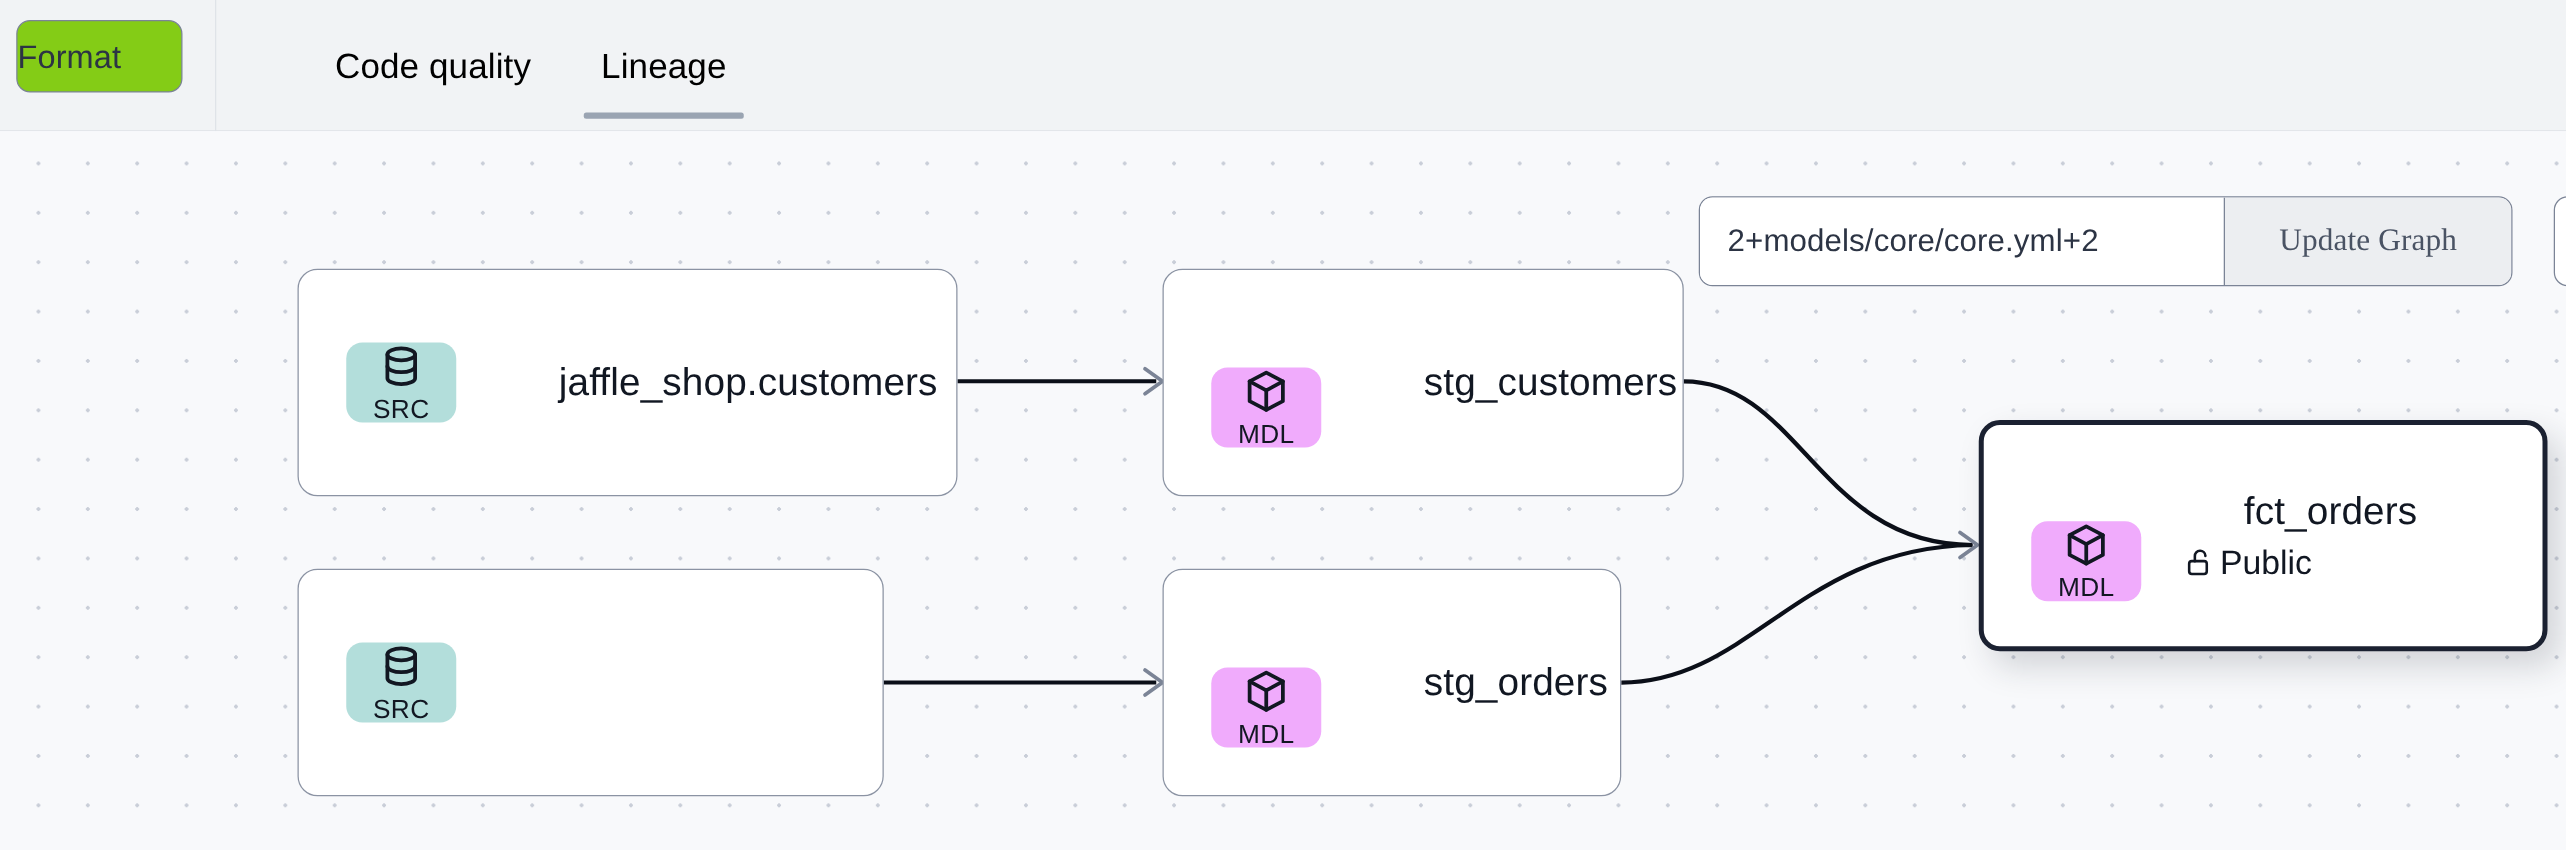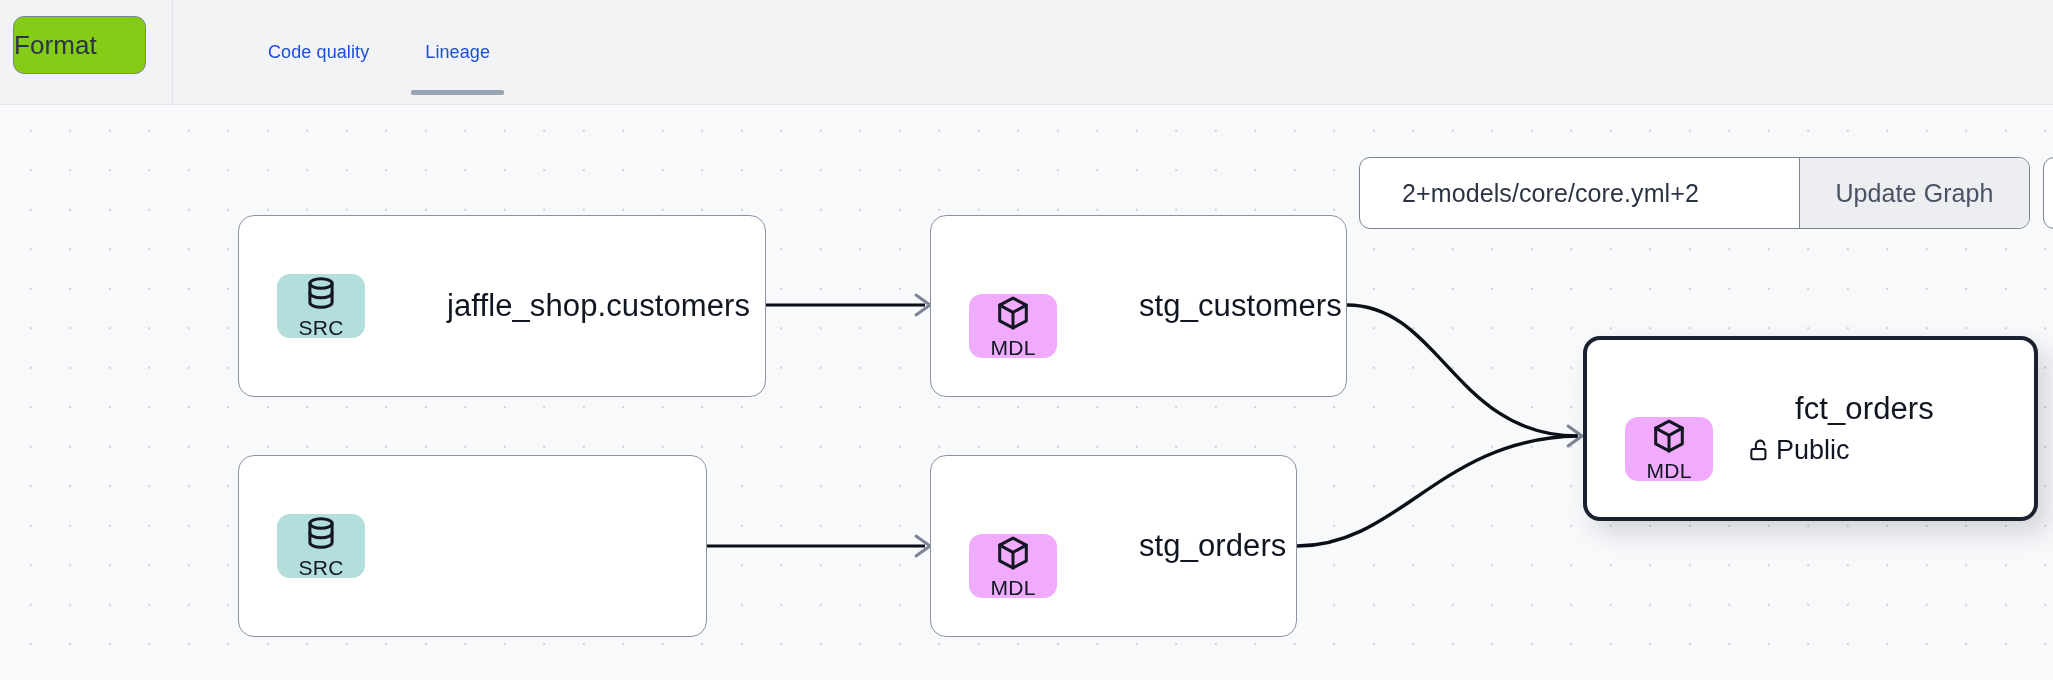--- a/index.html
+++ b/index.html
@@ -37,22 +37,22 @@
   #tabs {
     position: absolute; left: 172px; top: 0;
     height: 105px;
     display: flex; align-items: stretch;
     padding-left: 68px;
   }
   .tab {
     position: relative;
     display: flex; align-items: center;
     padding: 0 28px;
-    font-size: 18px;
-    color: #1d4ed8;
+    font-size: 28px;
+    color: #000000;
     cursor: pointer;
     letter-spacing: .1px;
   }
   .tab .tab-underline {
     position: absolute; left: 14px; right: 14px; bottom: 10px;
     height: 5px; border-radius: 2px;
     background: transparent;
   }
   .tab.active .tab-underline { background: #9aa4b2; }
 
@@ -118,38 +118,37 @@
 
   
   #graph-controls {
     position: absolute; left: 1359px; top: 157px;
     height: 72px;
     display: flex; align-items: stretch;
     border: 1.6px solid #7b8496;
     border-radius: 11px;
     background: #ffffff;
     overflow: hidden;
-    padding-left: 20px;
   }
   #selector-input {
     width: 419px;
     border: none; outline: none;
     background: #ffffff;
     font-family: "Liberation Sans", sans-serif;
     font-size: 25px;
     color: #2c3444;
     padding: 0 22px;
     letter-spacing: .1px;
   }
   #update-graph-btn {
     width: 230px;
     background: #eceef1;
     border: none;
     border-left: 1.6px solid #7b8496;
-    font-family: Liberation Sans, sans-serif;
+    font-family: Liberation Serif, serif;
     font-size: 25px;
     color: #4a5364;
     cursor: pointer;
     letter-spacing: .1px;
   }
   #side-control {
     position: absolute; left: 2043px; top: 157px;
     width: 60px; height: 72px;
     border: 1.6px solid #7b8496;
     border-radius: 11px;

